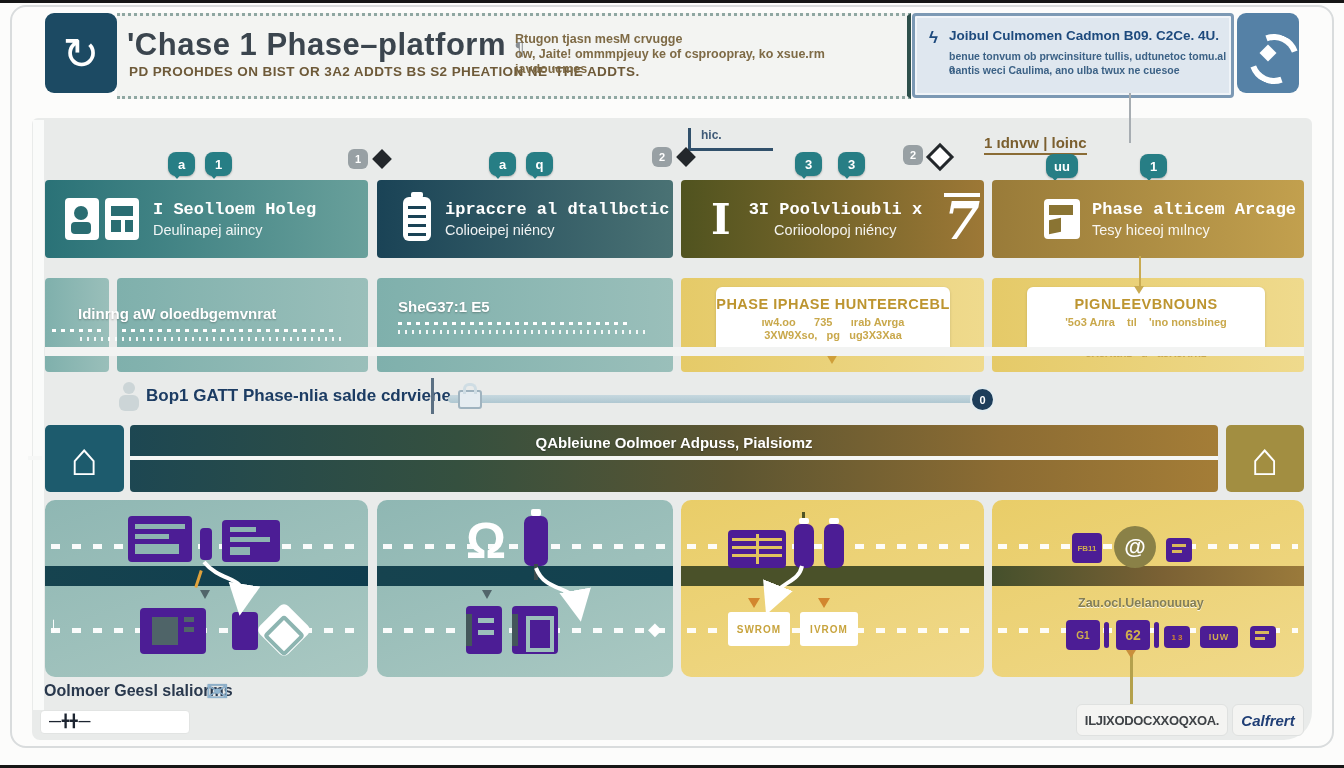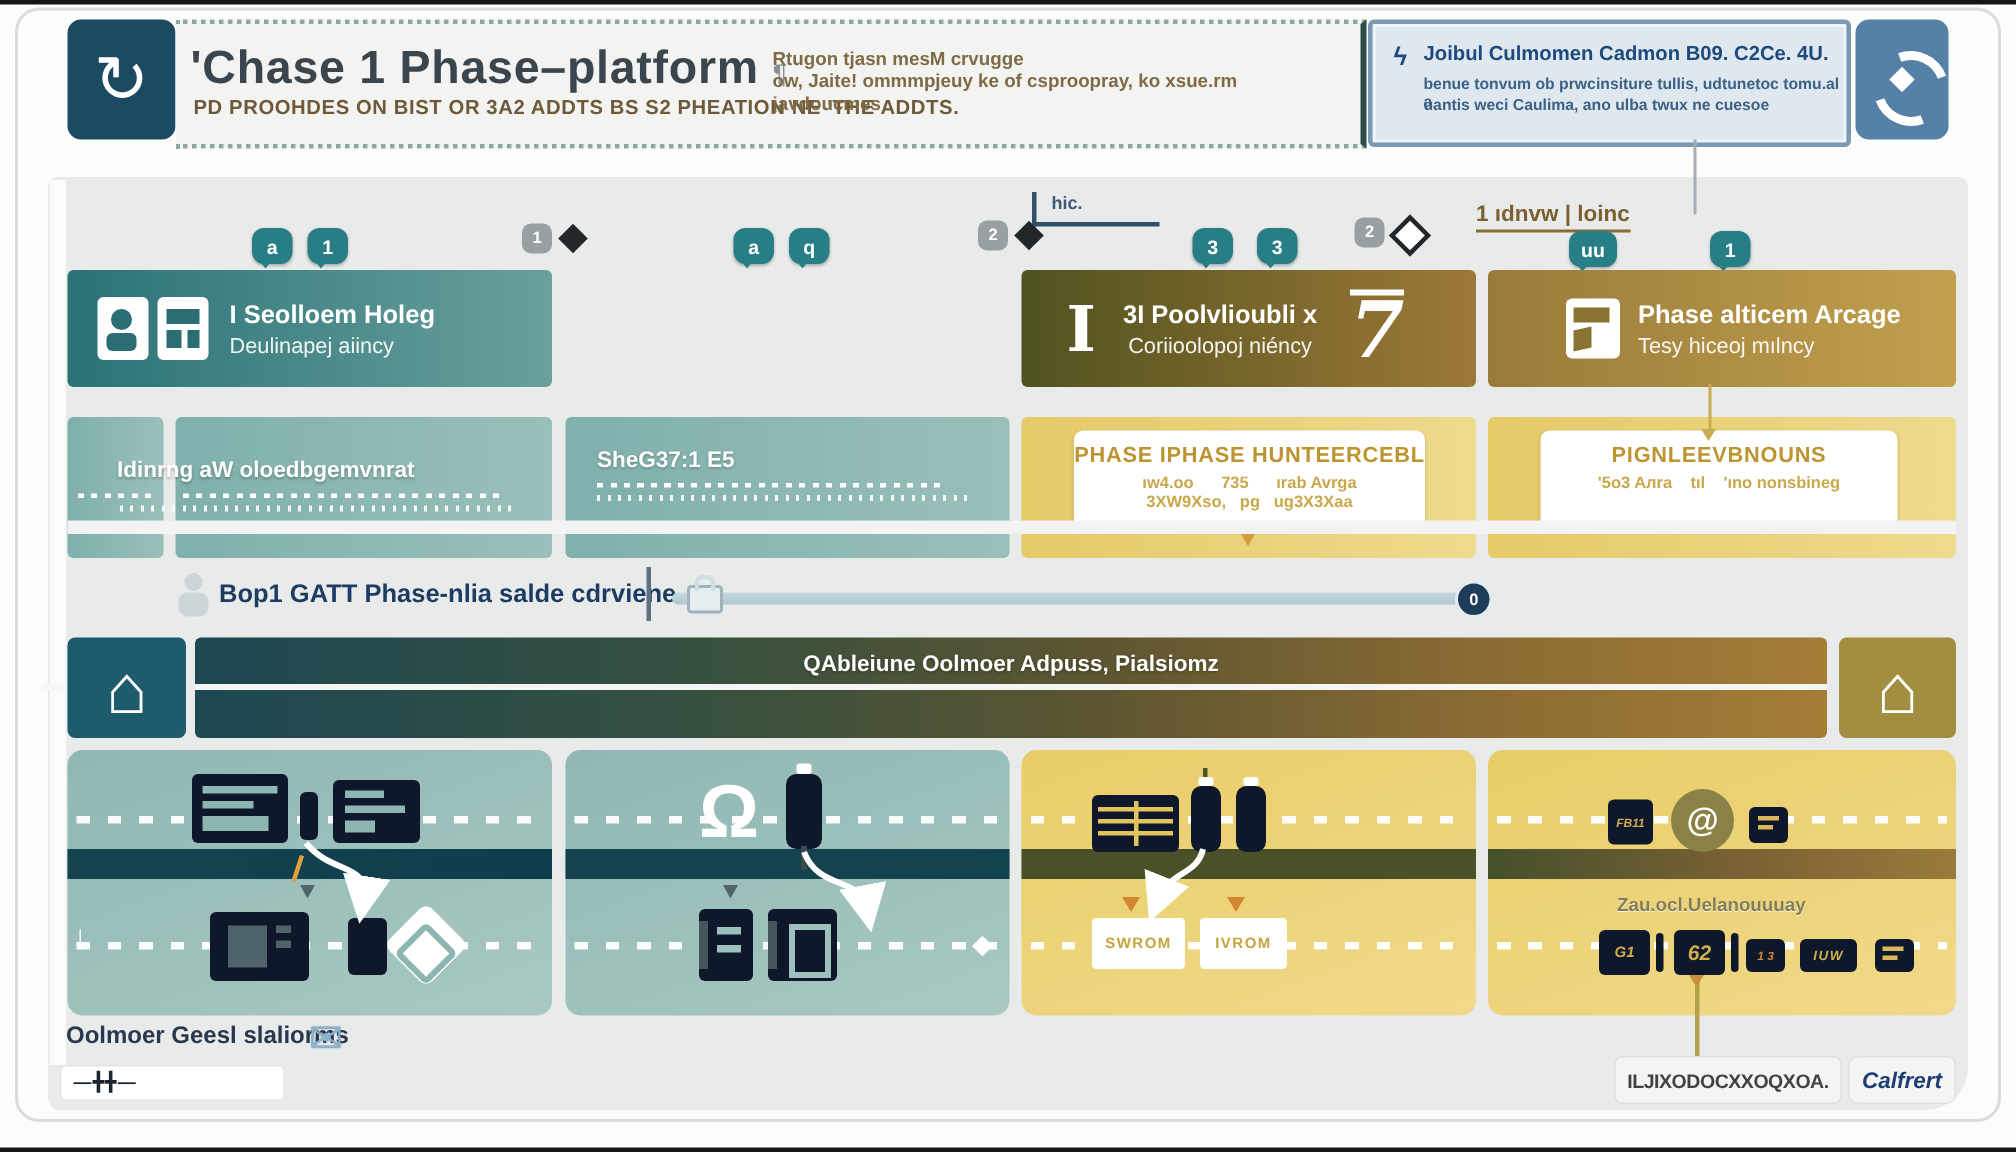--- a/index.html
+++ b/index.html
@@ -36,21 +36,21 @@
   .badge{position:absolute;width:27px;height:24px;background:#277e85;border-radius:8px;color:#fff;
          font-size:13px;font-weight:bold;display:flex;align-items:center;justify-content:center;
          box-shadow:0 1px 2px rgba(0,0,0,.25);}
   .badge::after{content:'';position:absolute;left:4px;bottom:-8px;border:5px solid transparent;border-top:6px solid #277e85;}
   .step{position:absolute;width:20px;height:20px;border-radius:6px;background:#98a0a4;color:#fff;
         font-size:11px;font-weight:bold;display:flex;align-items:center;justify-content:center;}
   .dia{position:absolute;width:14px;height:14px;background:#23272b;transform:rotate(45deg);}
   .dia.white{background:#fff;border:3px solid #23272b;}
   
   .colhead{position:absolute;top:180px;height:78px;border-radius:4px;color:#fff;display:flex;align-items:center;}
-  .colhead .t1{font-size:17px;font-weight:bold;}
+  .colhead .t1{font-size:17px;font-weight:bold;font-family:Liberation Mono, monospace;}
   .colhead .t2{font-size:14.5px;opacity:.92;margin-top:3px;}
   .icon-duo{position:relative;width:74px;height:42px;margin:0 14px 0 20px;}
   .icon-duo .sq{position:absolute;top:0;width:34px;height:42px;background:#fff;border-radius:4px;}
   .icon-duo .sq i{position:absolute;background:#2a6d72;}
   .battery{position:relative;width:28px;height:44px;background:#fff;border-radius:6px;margin:0 14px 0 26px;}
   .battery::before{content:'';position:absolute;left:8px;top:-5px;width:12px;height:6px;background:#fff;border-radius:2px;}
   .battery i{position:absolute;left:5px;width:18px;height:3px;background:#1a4356;}
   .serifI{font-family:"DejaVu Serif","Liberation Serif",serif;font-weight:bold;}
   .layout-ic{position:relative;width:36px;height:40px;background:#fff;border-radius:4px;margin:0 12px 0 52px;}
   .layout-ic i{position:absolute;background:#8a7433;}
@@ -83,21 +83,21 @@
            background:linear-gradient(90deg,#1d4752 0%,#35503f 30%,#5c5531 55%,#8c6c33 80%,#a47d37 100%);}
   .bandline{position:absolute;left:0;top:31px;width:100%;height:4px;background:#f5f6f4;}
   .bandtext{position:absolute;left:0;top:9px;width:100%;text-align:center;color:#fff;font-size:15px;font-weight:bold;
             text-shadow:0 1px 2px rgba(0,0,0,.35);}
   
   .panel{position:absolute;top:500px;height:177px;border-radius:10px;}
   .p-teal{background:linear-gradient(160deg,#8fb7b3,#a9c8c2);}
   .p-gold{background:linear-gradient(160deg,#e9cd68,#f0d98a);}
   .stripe{position:absolute;left:0;top:66px;width:100%;height:20px;}
   .hdash{position:absolute;height:5px;background:repeating-linear-gradient(90deg,rgba(255,255,255,.95) 0 9px,transparent 9px 21px);}
-  .wbox{position:absolute;background:#0f172a;border-radius:4px;font-style:italic;}
+  .wbox{position:absolute;background:#4c1d95;border-radius:4px;}
   .wbox i{position:absolute;}
   .tag{position:absolute;background:#fff;border-radius:3px;display:flex;align-items:center;justify-content:center;
        font-size:10px;font-weight:bold;color:#c8a43e;letter-spacing:1px;}
   .oarr{position:absolute;width:0;height:0;border-left:6px solid transparent;border-right:6px solid transparent;
         border-top:10px solid #d2862f;}
   .garr{position:absolute;width:0;height:0;border-left:5px solid transparent;border-right:5px solid transparent;
         border-top:9px solid #51656a;}
   .atcircle{position:absolute;left:1114px;top:526px;width:42px;height:42px;border-radius:50%;background:#8a8147;
             color:#fff;font-size:22px;font-weight:bold;display:flex;align-items:center;justify-content:center;}
   .p4note{position:absolute;left:1078px;top:596px;font-size:12.5px;font-weight:bold;color:#837e55;
@@ -212,20 +212,32 @@
           <i style="left:6px;top:22px;width:10px;height:12px;"></i>
           <i style="left:20px;top:22px;width:8px;height:12px;"></i>
         </div>
     </div>
     <div>
       <div class="t1">I Seolloem Holeg</div>
       <div class="t2">Deulinapej aiincy</div>
     </div>
   </div>
 
+  <div class="colhead" style="left:377px;width:296px;background:linear-gradient(90deg,#1a4356,#4a7274);">
+    <div class="battery">
+      <i style="top:9px;"></i>
+        <i style="top:18px;"></i>
+        <i style="top:27px;"></i>
+        <i style="top:36px;"></i>
+    </div>
+    <div>
+      <div class="t1">ipraccre al dtallbctic</div>
+      <div class="t2">Colioeipej niéncy</div>
+    </div>
+  </div>
 
   <div class="colhead" style="left:681px;width:303px;background:linear-gradient(90deg,#50531f,#9d7836);">
     <div class="serifI" style="font-size:42px;color:#fff;margin:0 18px 0 30px;">I</div>
     <div style="text-align:center;">
       <div class="t1">3I Poolvlioubli x</div>
       <div class="t2">Coriioolopoj niéncy</div>
     </div>
     <div class="serifI" style="font-size:52px;color:#fff;font-style:italic;margin-left:22px;border-top:4px solid #fff;line-height:48px;">7</div>
   </div>
 

